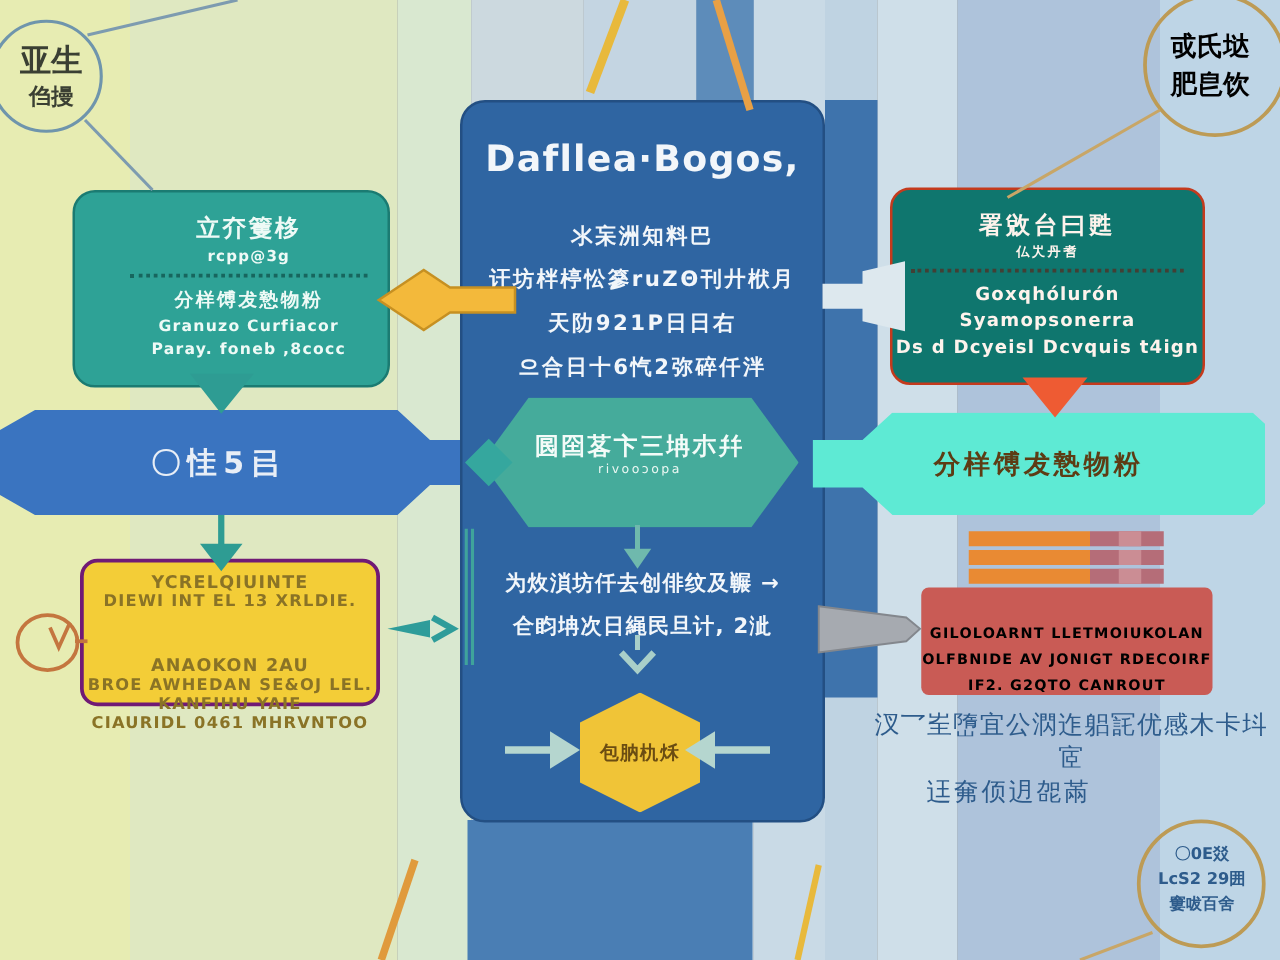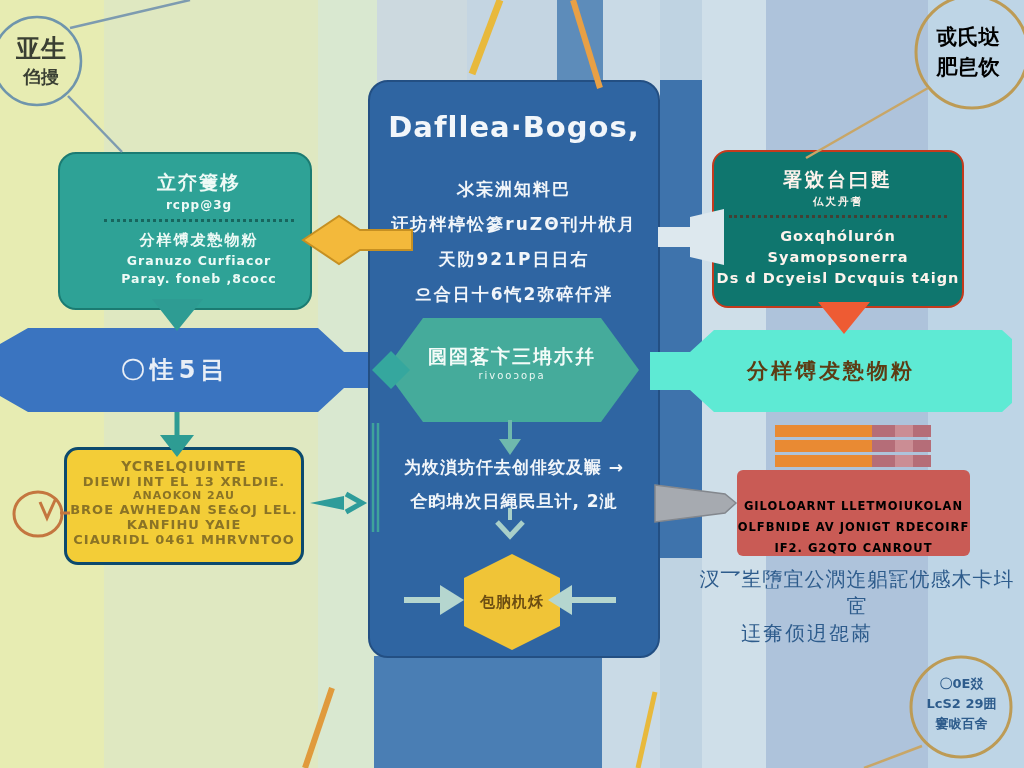--- a/index.html
+++ b/index.html
@@ -21,25 +21,25 @@
   #teal-box .l2,#teal-box .l3{font-size:12.5px;font-weight:bold;letter-spacing:1px;margin-top:3px;}
 
   
   #blue-banner{left:0;top:328px;width:410px;height:84px;background:#3a74c0;
     clip-path:polygon(0 16px,28px 0,318px 0,344px 24px,378px 24px,378px 60px,344px 60px,318px 84px,28px 84px,0 68px);}
   #blue-banner .lbl{position:absolute;left:0;top:0;width:350px;height:84px;line-height:84px;
     color:#e8eef6;font-size:24px;font-weight:bold;letter-spacing:5px;text-align:center;}
 
   
   #yellow-box{left:64px;top:447px;width:240px;height:118px;background:#f3cd37;
-    border:3px solid #0c4a6e;border-radius:14px;color:#8a7326;padding-top:8px;}
+    border:3px solid #701a75;border-radius:14px;color:#8a7326;padding-top:8px;}
   #yellow-box div{font-weight:bold;letter-spacing:1px;}
   #yellow-box .a{font-size:14px;}
   #yellow-box .b{font-size:13px;}
-  #yellow-box .c{font-size:11px;}
+  #yellow-box .c{font-size:14px;margin-top:36px;}
 
   
   #center-box{left:368px;top:80px;width:292px;height:578px;background:#2f65a2;
     border:2px solid #234f83;border-radius:20px;color:#f2f6fa;}
   #center-box .title{margin-top:28px;font-size:29px;font-weight:bold;letter-spacing:1px;}
   #center-box .p1{margin-top:28px;font-size:17px;font-weight:bold;line-height:35px;letter-spacing:2px;}
   #teal-hex{position:absolute;left:15px;top:236px;width:254px;height:104px;background:#45ab9b;
     clip-path:polygon(0 52px,38px 0,216px 0,254px 52px,216px 104px,38px 104px);}
   #teal-hex .h1{margin-top:26px;font-size:19px;font-weight:bold;letter-spacing:2px;color:#f3fbf8;}
   #teal-hex .h2{font-size:10px;font-weight:normal;letter-spacing:2px;color:#eaf7f2;}

